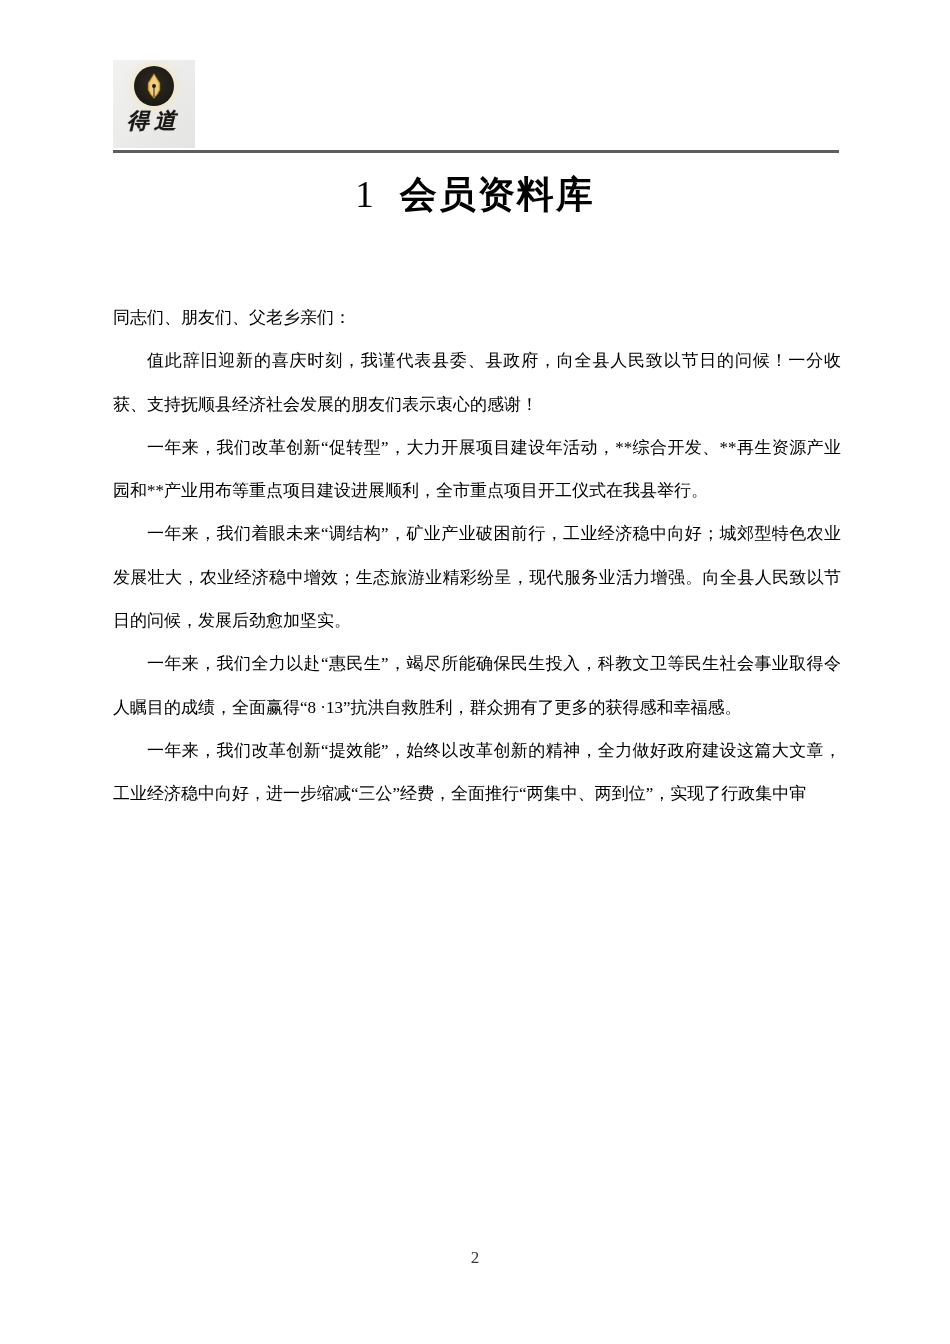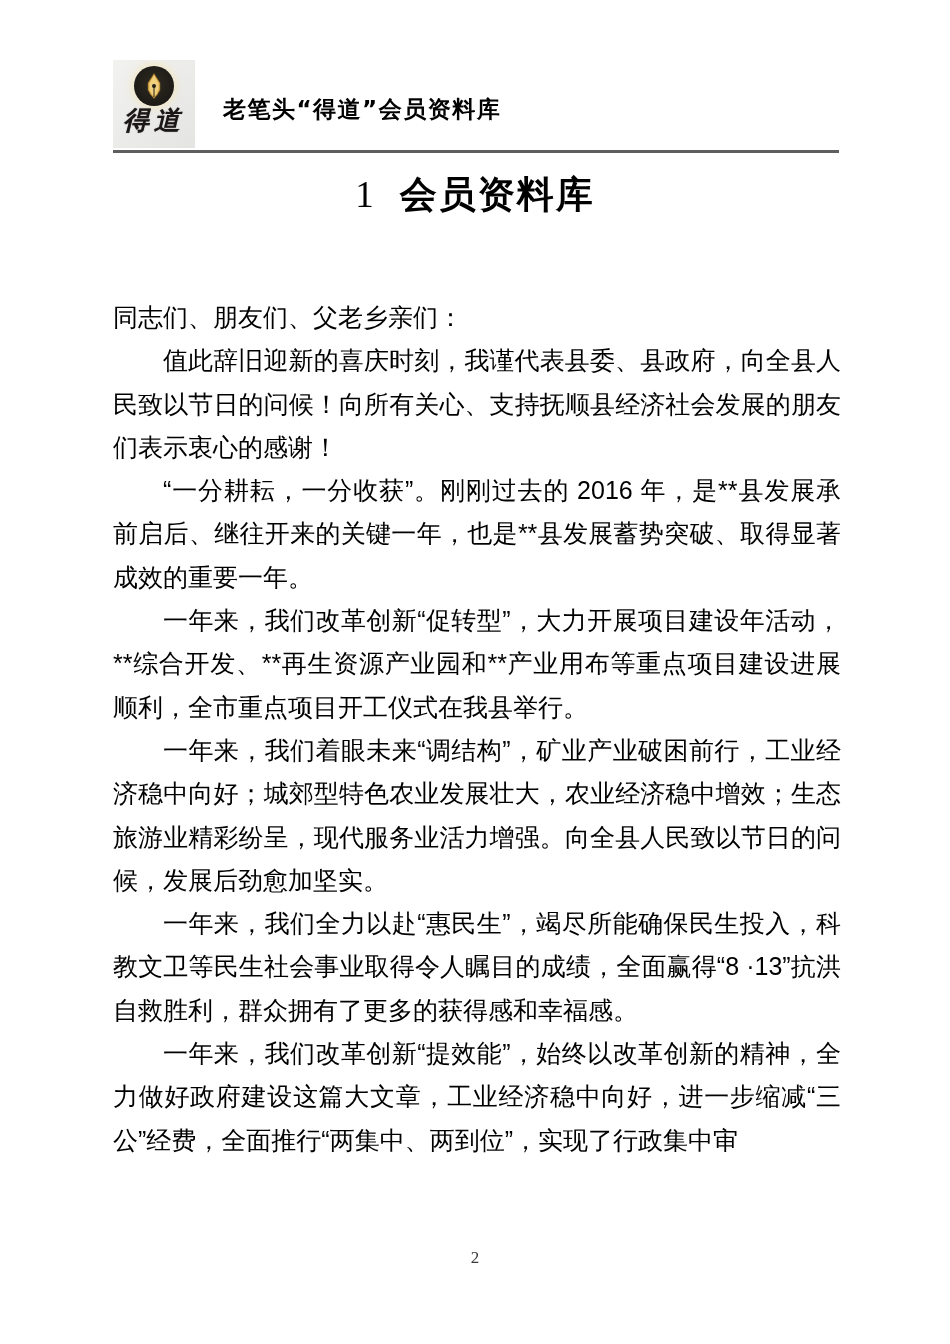--- a/index.html
+++ b/index.html
@@ -64,21 +64,21 @@
   }
   .logo-cn {
     position: absolute;
     left: 0;
     top: 44px;
     width: 82px;
     text-align: center;
     font-family: "Liberation Serif", "DejaVu Serif", serif;
     font-weight: 700;
     font-style: italic;
-    font-size: 26px;
+    font-size: 22px;
     line-height: 34px;
     letter-spacing: 5px;
     color: #1a1714;
     text-shadow: 0 0 1px rgba(0,0,0,0.55);
   }
 
   .header-title {
     position: absolute;
     left: 110px;
     top: 36px;
@@ -126,22 +126,22 @@
     font-weight: 700;
     letter-spacing: 2px;
   }
 
   
   .body-text {
     position: absolute;
     left: 113px;
     top: 296px;
     width: 728px;
-    font-family: Liberation Sans, sans-serif;
-    font-size: 25px;
+    font-family: Liberation Serif, serif;
+    font-size: 17px;
     line-height: 43.3px;
     color: #000000;
     text-align: justify;
     text-justify: inter-ideograph;
   }
   .body-text p {
     margin: 0;
     padding: 0;
     text-indent: 0;
   }
@@ -177,33 +177,31 @@
           <path d="M15 1 L27 20 L27 34 L22 43 L15 51 L8 43 L3 34 L3 20 Z" fill="#e3b póż"></path>
           <path d="M15 1 L27 20 L27 34 L22 43 L15 51 L8 43 L3 34 L3 20 Z" fill="#dfae4e" stroke="#8a6520" stroke-width="1.2"></path>
           <path d="M15 5 L24 21 L24 33 L20 41 L15 47 L10 41 L6 33 L6 21 Z" fill="#f0cf7d"></path>
           <circle cx="15" cy="26" r="4" fill="#241f19"></circle>
           <rect x="14" y="28" width="2" height="20" fill="#241f19"></rect>
         </svg>
       </div>
       <div class="logo-cn">得道</div>
     </div>
 
-    <div class="header-title">老笔头“得道”会员资料库</div>
   </div>
 
   <div class="header-rule"></div>
 
   <div class="doc-title">
     <span class="num">1</span><span class="sp"></span><span class="cn">会员资料库</span>
   </div>
 
   <div class="body-text">
       <p class="">同志们、朋友们、父老乡亲们：</p>
-      <p class="indent">值此辞旧迎新的喜庆时刻，我谨代表县委、县政府，向全县人民致以节日的问候！向所有关心、支持抚顺县经济社会发展的朋友们表示衷心的感谢！</p>
-      <p class="indent">“一分耕耘，一分收获”。刚刚过去的 2016 年，是**县发展承前启后、继往开来的关键一年，也是**县发展蓄势突破、取得显著成效的重要一年。</p>
+      <p class="indent">值此辞旧迎新的喜庆时刻，我谨代表县委、县政府，向全县人民致以节日的问候！一分收获、支持抚顺县经济社会发展的朋友们表示衷心的感谢！</p>
       <p class="indent">一年来，我们改革创新“促转型”，大力开展项目建设年活动，**综合开发、**再生资源产业园和**产业用布等重点项目建设进展顺利，全市重点项目开工仪式在我县举行。</p>
       <p class="indent">一年来，我们着眼未来“调结构”，矿业产业破困前行，工业经济稳中向好；城郊型特色农业发展壮大，农业经济稳中增效；生态旅游业精彩纷呈，现代服务业活力增强。向全县人民致以节日的问候，发展后劲愈加坚实。</p>
       <p class="indent">一年来，我们全力以赴“惠民生”，竭尽所能确保民生投入，科教文卫等民生社会事业取得令人瞩目的成绩，全面赢得“8 ·13”抗洪自救胜利，群众拥有了更多的获得感和幸福感。</p>
       <p class="indent">一年来，我们改革创新“提效能”，始终以改革创新的精神，全力做好政府建设这篇大文章，工业经济稳中向好，进一步缩减“三公”经费，全面推行“两集中、两到位”，实现了行政集中审</p>
     </div>
 
   <div class="page-number">2</div>
 
 </div>
 

